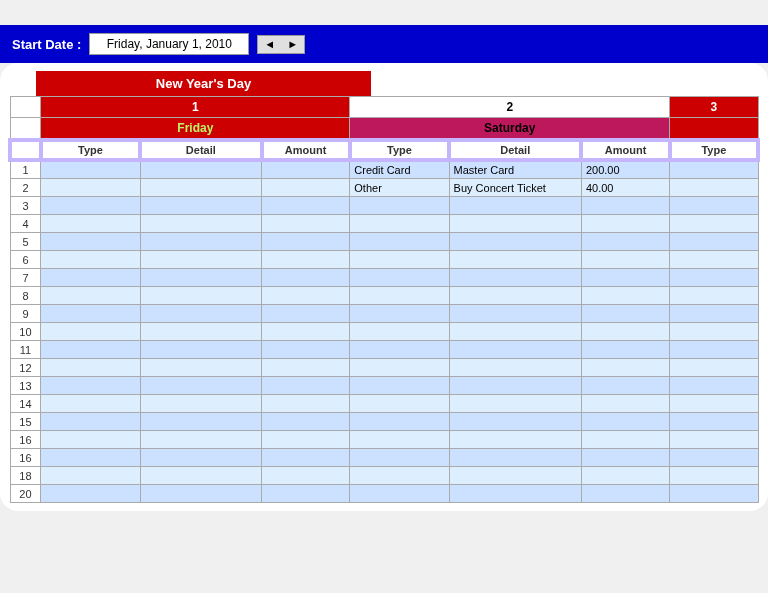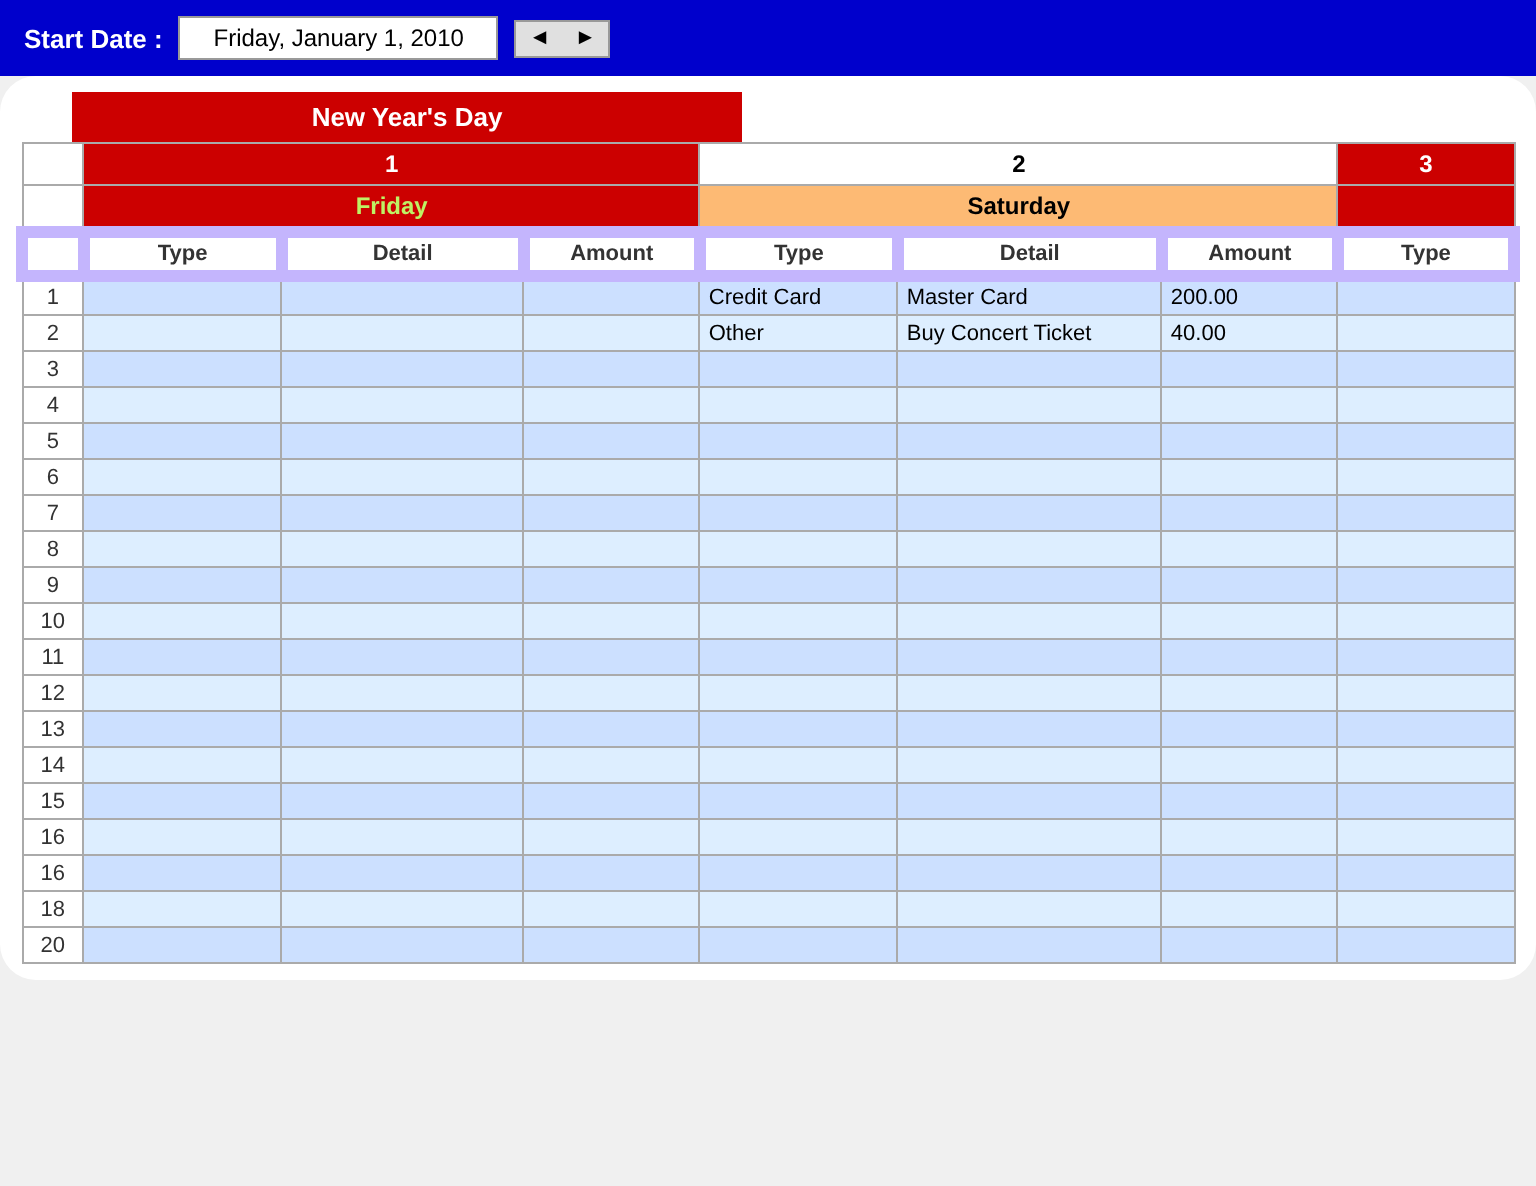--- a/index.html
+++ b/index.html
@@ -11,20 +11,21 @@
       min-height: 593px;
     }
 
     
     .top-bar {
       background: #0000cc;
       padding: 8px 12px;
       display: flex;
       align-items: center;
       gap: 8px;
+      margin-top: 25px;
     }
     .start-date-label {
       color: white;
       font-weight: bold;
       font-size: 13px;
     }
     .date-input {
       background: white;
       border: 1px solid #999;
       padding: 3px 8px;
@@ -103,31 +104,31 @@
     }
     .day-header .day-name-1 {
       background: #cc0000;
       color: #bef264;
     }
     .day-header .day-num-2 {
       background: white;
       color: black;
     }
     .day-header .day-name-2 {
-      background: #fdba74;
+      background: #be185d;
       color: black;
     }
     .day-header .day-num-3 {
       background: #cc0000;
       color: white;
     }
 
     .col-header th {
       background: white;
-      border: 6px solid #c4b5fd;
+      border: 4px solid #c4b5fd;
       text-align: center;
       padding: 2px 4px;
       font-size: 11px;
       font-weight: bold;
       color: #333;
     }
     .col-header .rownum-th {
       background: white;
     }
 

